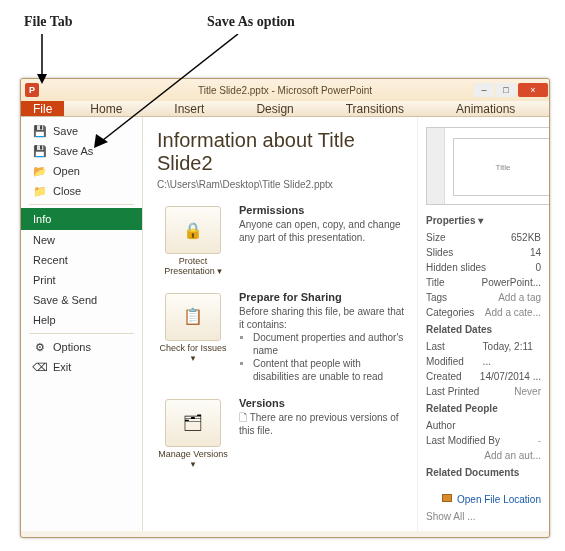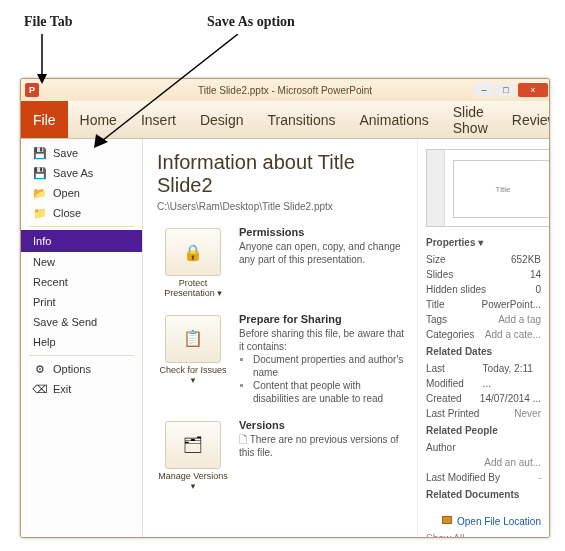--- a/index.html
+++ b/index.html
@@ -12,30 +12,30 @@
 
 .window { position: absolute; left: 20px; top: 78px; width: 530px; height: 460px; border: 1px solid #b99a6e; border-radius: 3px; overflow: hidden; background: #f8f1e7; box-shadow: 0 0 3px rgba(0,0,0,0.3); }
 
 .titlebar { height: 22px; background: linear-gradient(#fdf1df,#f7e6c9); display: flex; align-items: center; font-size: 10px; color: #5a4a2e; position: relative; }
 .app-icon { width: 14px; height: 14px; background: #d24726; margin: 0 4px; border-radius: 2px; display:flex; align-items:center; justify-content:center; color:#fff; font-size:9px; font-weight:bold;}
 .title-text { position:absolute; left:50%; transform:translateX(-50%); }
 .win-btns { margin-left: auto; display: flex; }
 .win-btn { width: 20px; height: 14px; margin: 0 1px; border-radius: 2px; display:flex; align-items:center; justify-content:center; font-size:9px; color:#333; background:#eee;}
 .win-close { background: #d94a2b; color:#fff; width:30px;}
 
-.ribbon { height: 38px; background: linear-gradient(#fdf6eb,#f1e3cc); display: flex; align-items: stretch; font-size: 14px; color: #4a3a25; border-bottom: 1px solid #d0bfa2; }
+.ribbon { height: 16px; background: linear-gradient(#fdf6eb,#f1e3cc); display: flex; align-items: stretch; font-size: 12px; color: #4a3a25; border-bottom: 1px solid #d0bfa2; }
 .file-tab { background: #ce4410; color: #fff; padding: 0 12px; display:flex; align-items:center; font-weight:normal; }
-.rtab { padding: 4px 12px; display:flex; align-items:center; cursor:default; }
+.rtab { padding: 4px 26px; display:flex; align-items:center; cursor:default;text-align:right; }
 
 .backstage { display: flex; height: calc(100% - 44px); background: #fff; }
 .leftcol { width: 122px; background: #fdfdfd; border-right: 1px solid #e6e0d3; padding-top: 4px; font-size: 11px; color: #333; }
 .menu-item { display: flex; align-items: center; padding: 3px 10px 3px 12px; height: 20px; cursor:default; }
 .menu-item .mi-icon { width: 14px; height: 14px; margin-right: 6px; display:flex; align-items:center; justify-content:center; font-size:11px;}
 .menu-sep { height: 1px; background: #e3dccd; margin: 3px 8px; }
-.menu-sel { background: #4c1d95; color: #fff; padding: 4px 28px 4px 12px; height:22px;align-items:center; }
+.menu-sel { background: #15803d; color: #fff; padding: 4px 28px 4px 12px; height:22px;align-items:center; }
 .menu-big { padding: 7px 12px; font-size: 11px; }
 
 .midcol { flex: 1; padding: 12px 10px 0 14px; overflow:hidden; }
 .info-title { font-size: 20px; color: #4a3a25; margin-bottom: 4px; }
 .info-path { font-size: 10px; color: #666; margin-bottom: 14px; }
 .section { display: flex; margin-bottom: 14px; }
 .sec-btn { width: 72px; display:flex; flex-direction:column; align-items:center; text-align:center; padding-top:2px;}
 .sec-btn-box { width: 56px; height: 48px; border: 1px solid #d8cdb4; border-radius: 3px; background: linear-gradient(#fefcf7,#f3ead7); display:flex; align-items:center; justify-content:center; margin-bottom:3px;}
 .sec-btn-label { font-size: 9px; color: #4a3a25; line-height:1.1; }
 .sec-text { flex:1; padding-left: 10px; }
@@ -238,26 +238,26 @@
           <span>Last Printed</span>
           <span class="prop-link">Never</span>
         </div>
 
       <div class="prop-head">Related People</div>
       <div class="prop-row">
           <span>Author</span>
           <span></span>
         </div>
       <div class="prop-row">
+          <span>Last Modified By</span>
+          <span class="dash">-</span>
+        </div>
+      <div class="prop-row">
           <span></span>
           <span class="prop-link">Add an aut...</span>
-        </div>
-      <div class="prop-row">
-          <span>Last Modified By</span>
-          <span class="dash">-</span>
         </div>
 
       <div class="prop-head">Related Documents</div>
       <div class="rel-link">
           <span class="sq"></span>
           <span>Open File Location</span>
         </div>
       <div class="prop-row" style="margin-top:4px;">
           <span class="prop-link">Show All ...</span>
         </div>

